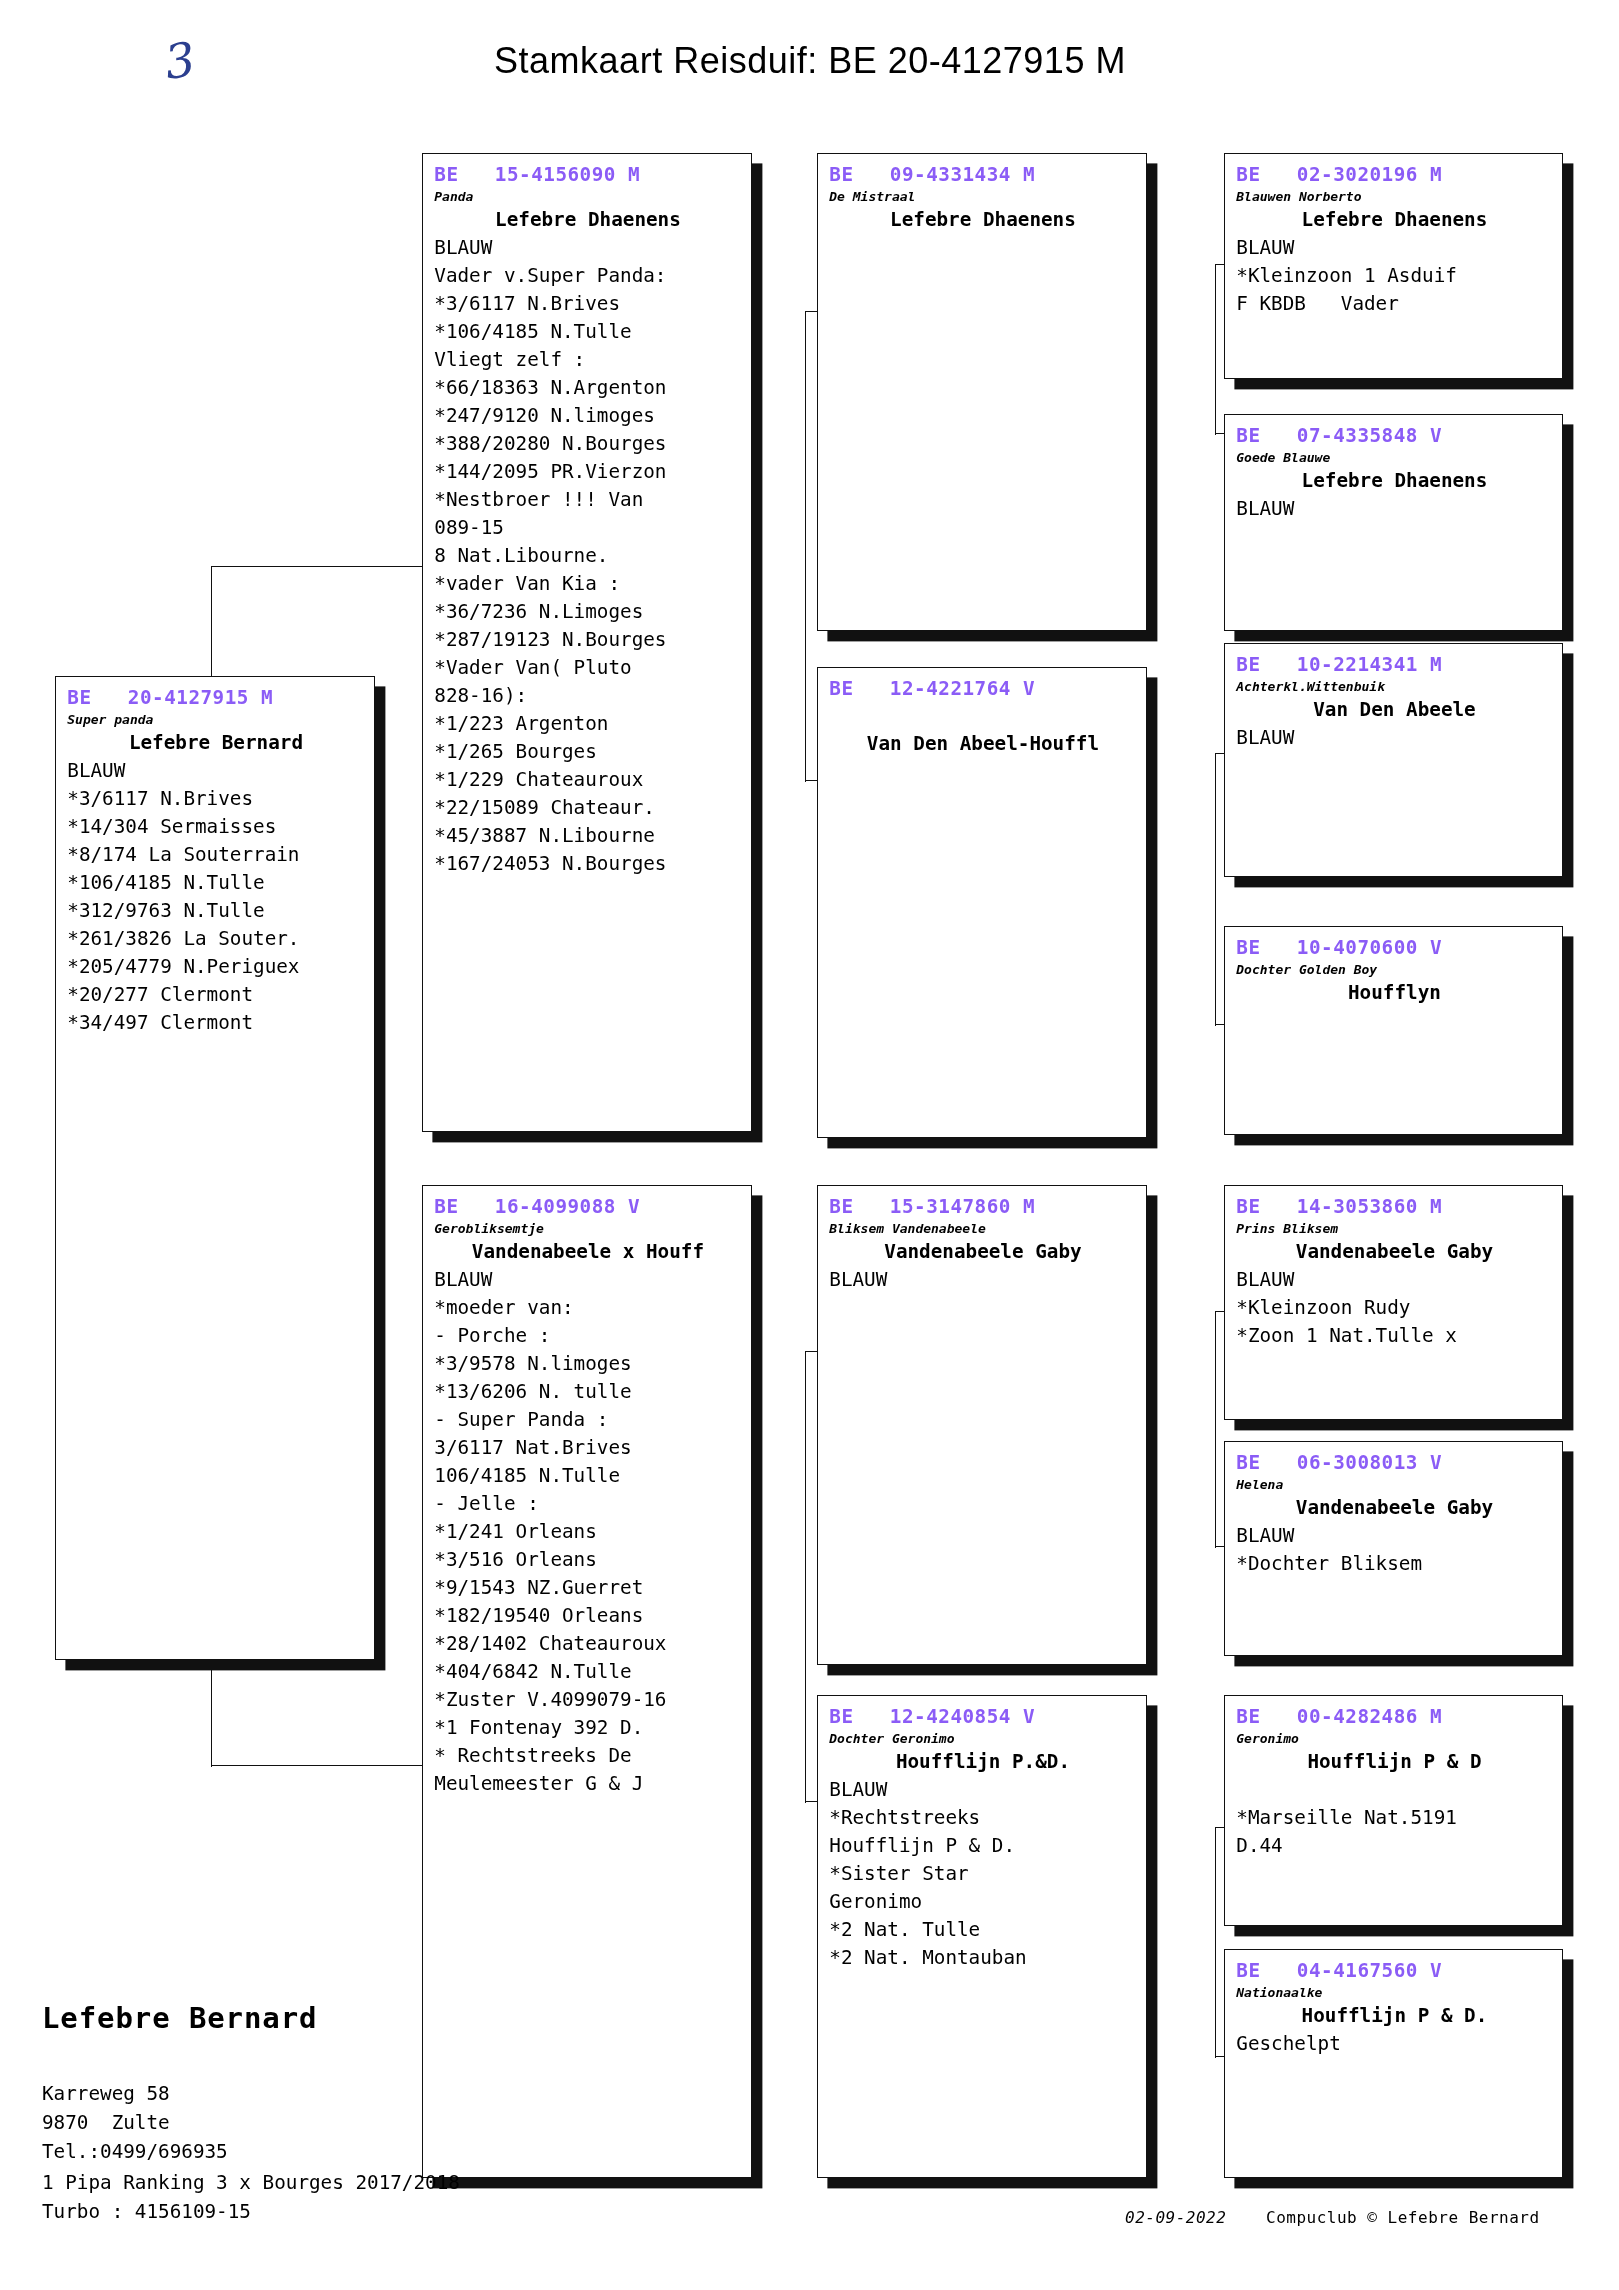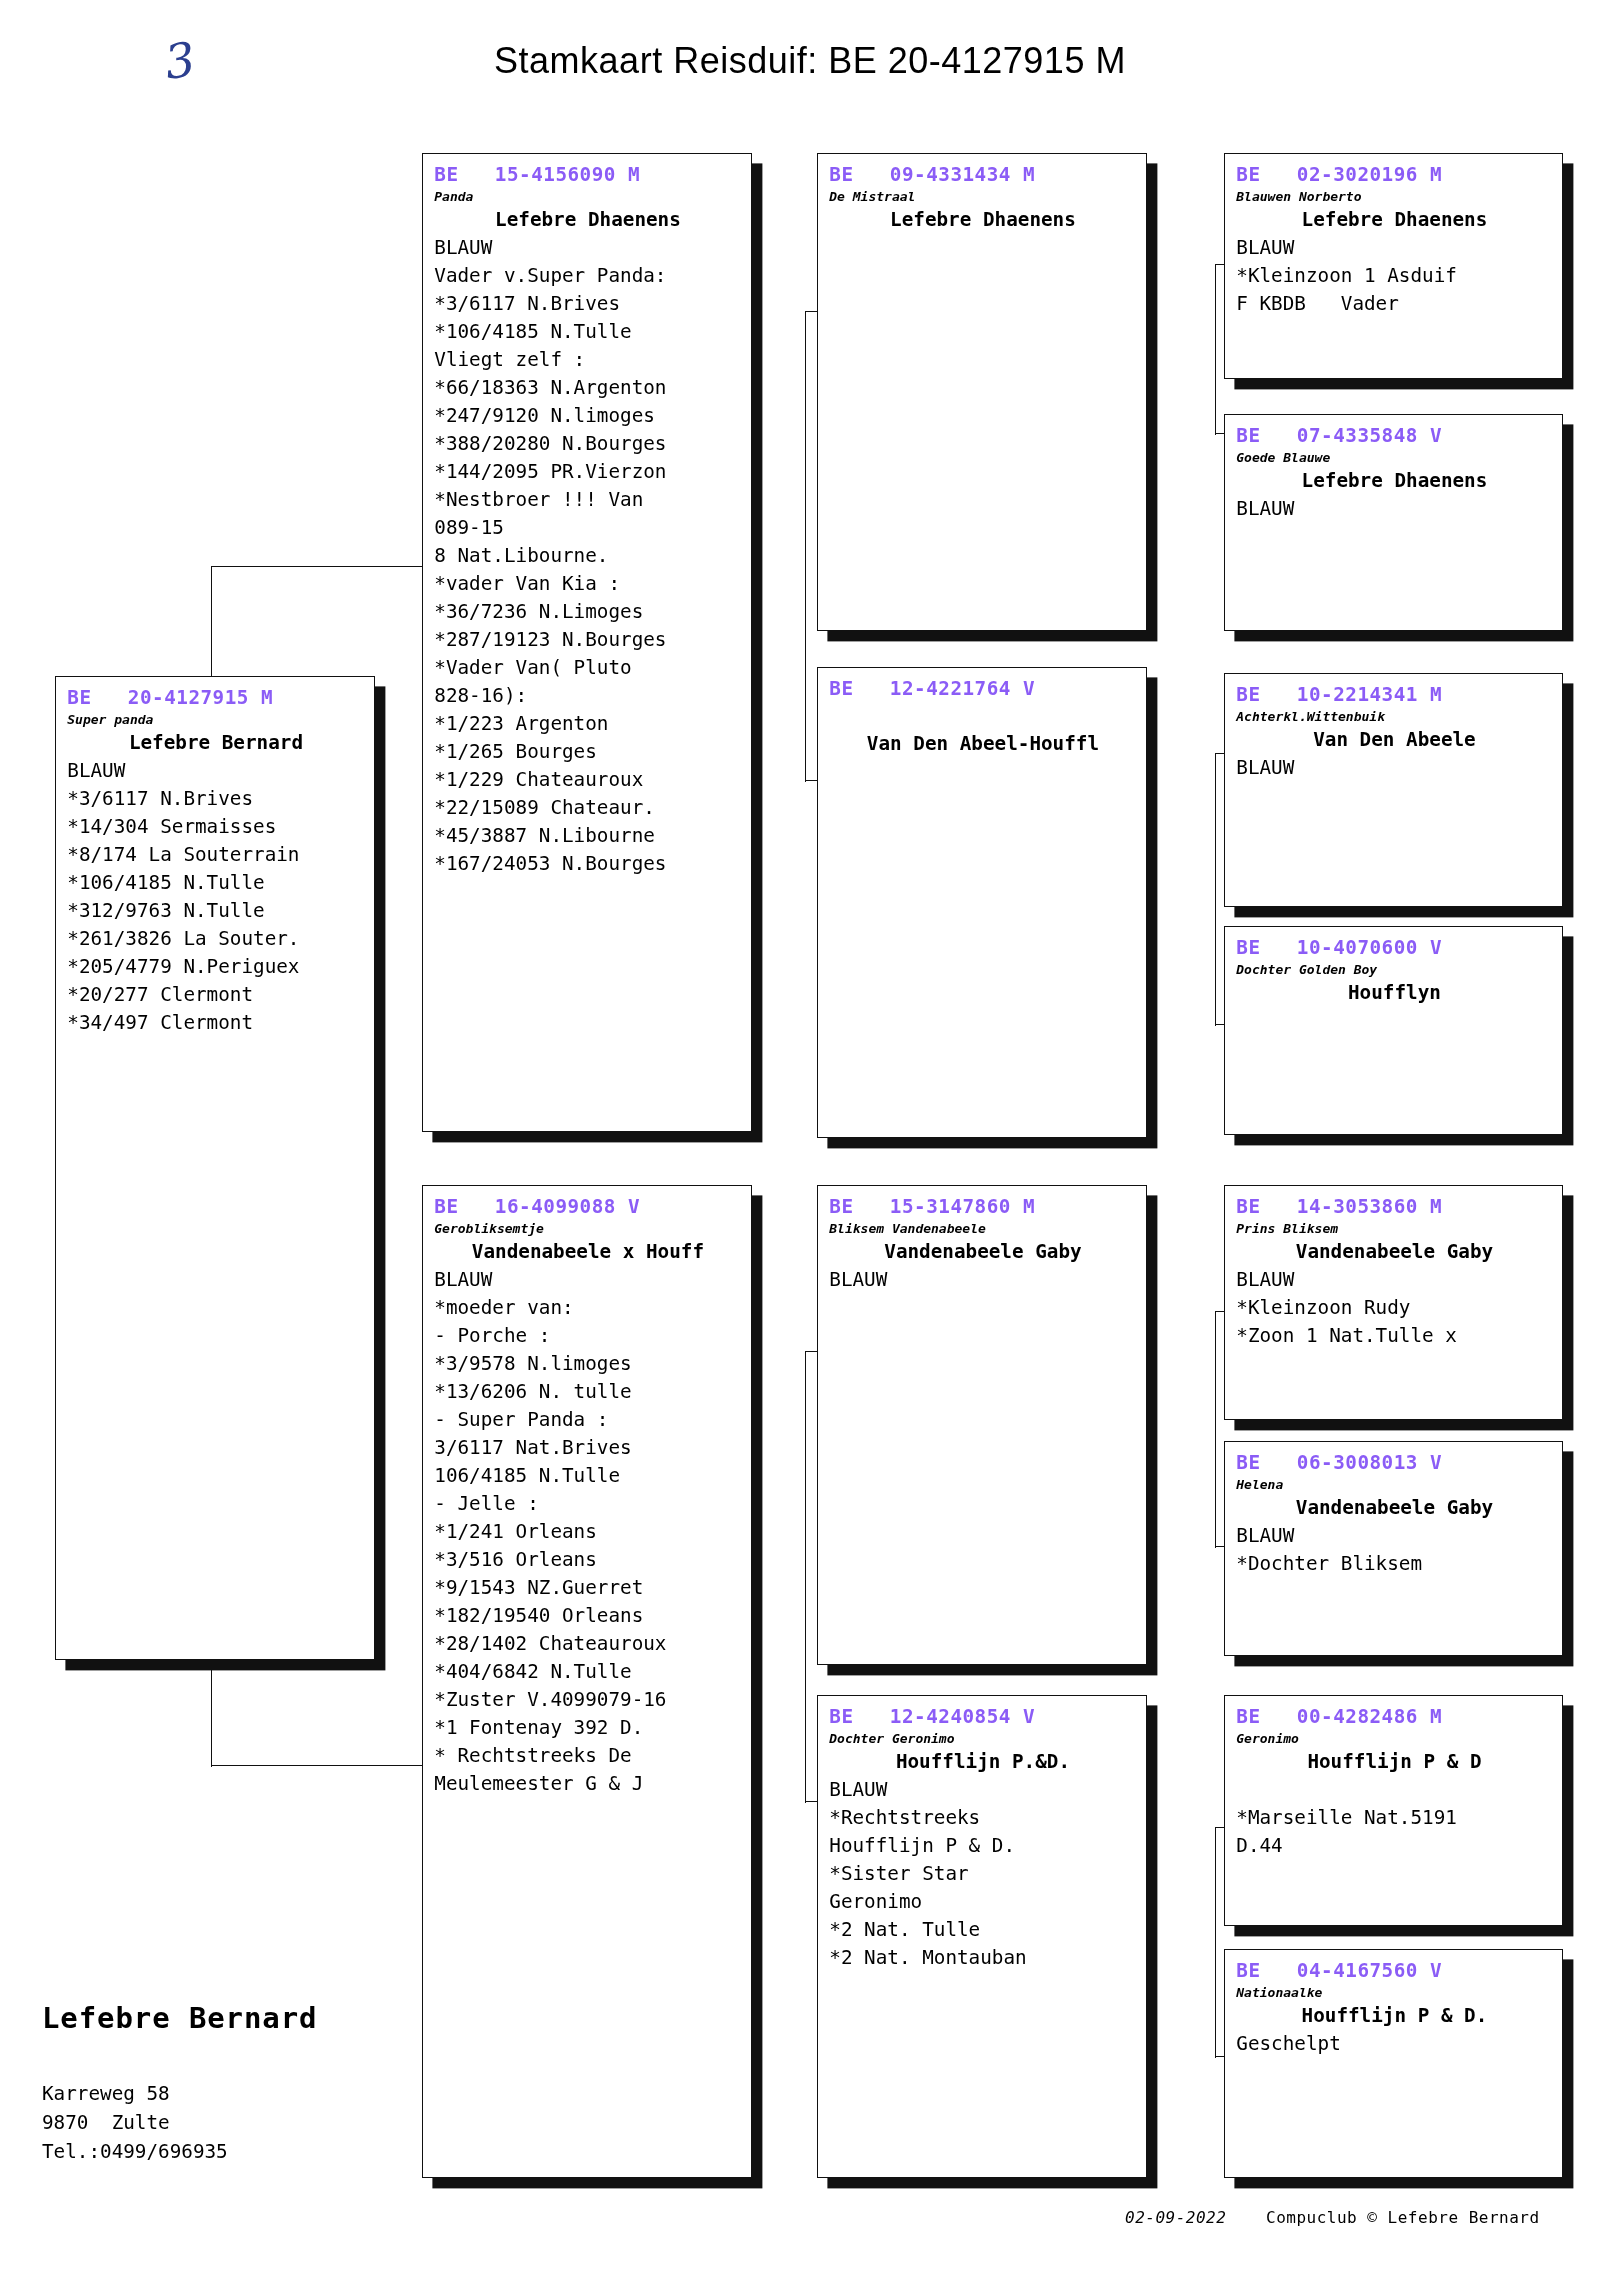--- a/index.html
+++ b/index.html
@@ -171,21 +171,21 @@
 F KBDB   Vader</div>
   </div>
 
   <div class="card" style="left:1224px;top:414px;width:339px;height:217px;">
     <div class="ring">BE   07-4335848 V</div>
     <div class="nick">Goede Blauwe</div>
     <div class="owner">Lefebre Dhaenens</div>
     <div class="lines">BLAUW</div>
   </div>
 
-  <div class="card" style="left:1224px;top:673px;width:339px;height:234px;">
+  <div class="card" style="left:1224px;top:643px;width:339px;height:234px;">
     <div class="ring">BE   10-2214341 M</div>
     <div class="nick">Achterkl.Wittenbuik</div>
     <div class="owner">Van Den Abeele</div>
     <div class="lines">BLAUW</div>
   </div>
 
   <div class="card" style="left:1224px;top:926px;width:339px;height:209px;">
     <div class="ring">BE   10-4070600 V</div>
     <div class="nick">Dochter Golden Boy</div>
     <div class="owner">Houfflyn</div>
@@ -222,17 +222,19 @@
     <div class="ring">BE   04-4167560 V</div>
     <div class="nick">Nationaalke</div>
     <div class="owner">Houfflijn P &amp; D.</div>
     <div class="lines">Geschelpt</div>
   </div>
 
   <div class="footer-name">Lefebre Bernard</div>
   <div class="footer-addr">Karreweg 58
 9870  Zulte
 Tel.:0499/696935</div>
+  <div class="footer-rank">1 Pipa Ranking 3 x Bourges 2017/2018
+Turbo : 4156109-15</div>
   <div class="footer-date">02-09-2022</div>
   <div class="footer-cc">Compuclub © Lefebre Bernard</div>
 
 </div>
 
 
 </body></html>

